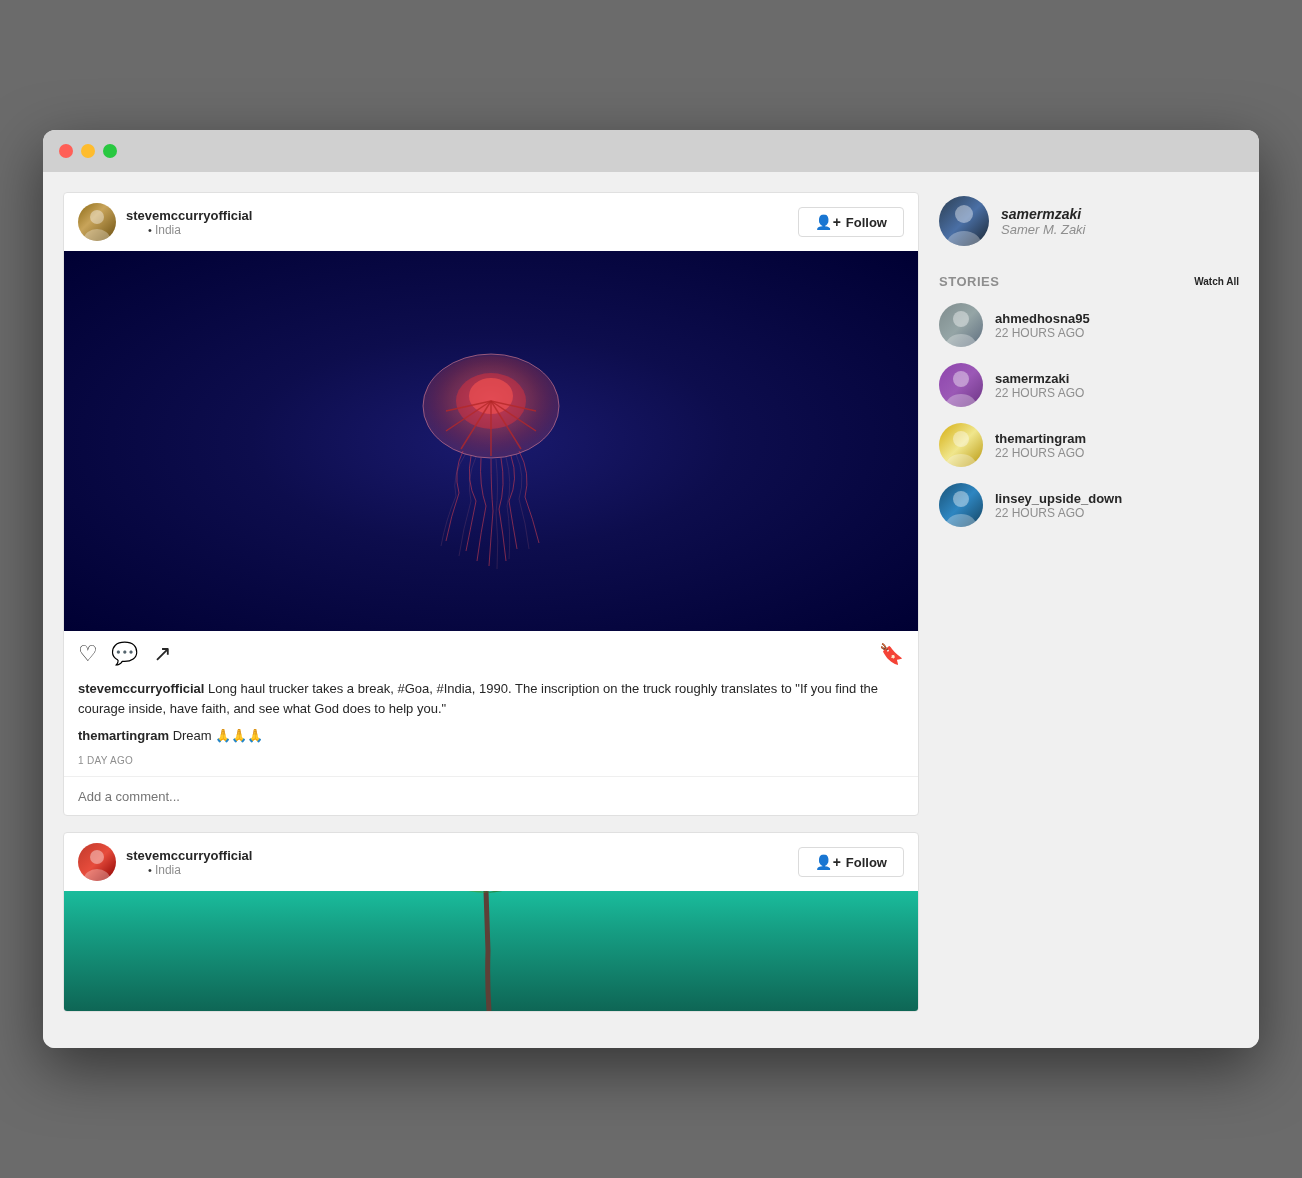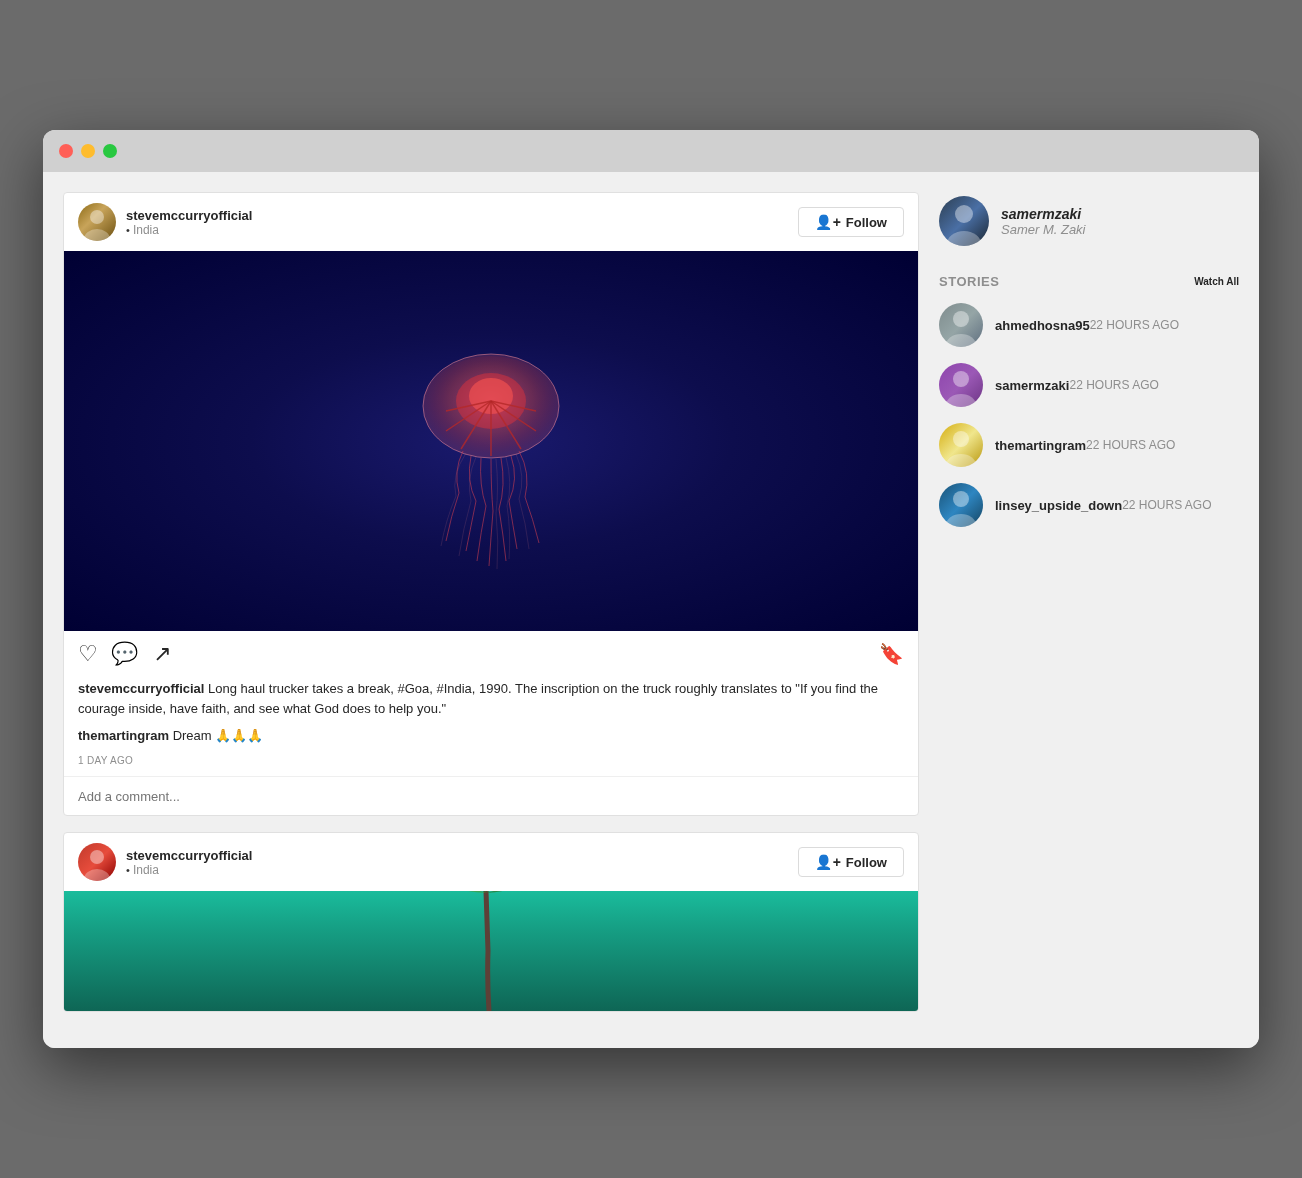--- a/index.html
+++ b/index.html
@@ -99,20 +99,21 @@
       flex-direction: column;
     }
     .username {
       font-size: 13px;
       font-weight: 600;
       color: #262626;
     }
     .user-location {
       font-size: 12px;
       color: #8e8e8e;
+      margin-left: 22px;
     }
     .location-dot {
       color: #333;
       font-size: 11px;
     }
     .follow-btn {
       display: flex;
       align-items: center;
       gap: 5px;
       background: #fff;
@@ -265,21 +266,21 @@
       gap: 12px;
       margin-bottom: 16px;
     }
     .story-avatar {
       width: 44px;
       height: 44px;
       border-radius: 50%;
       overflow: hidden;
       flex-shrink: 0;
     }
-    .story-info { display: flex; flex-direction: row; }
+    .story-info { display: flex; flex-direction: column; }
     .story-username {
       font-size: 13px;
       font-weight: 600;
       color: #262626;
     }
     .story-time {
       font-size: 12px;
       color: #8e8e8e;
       text-transform: uppercase;
     }

